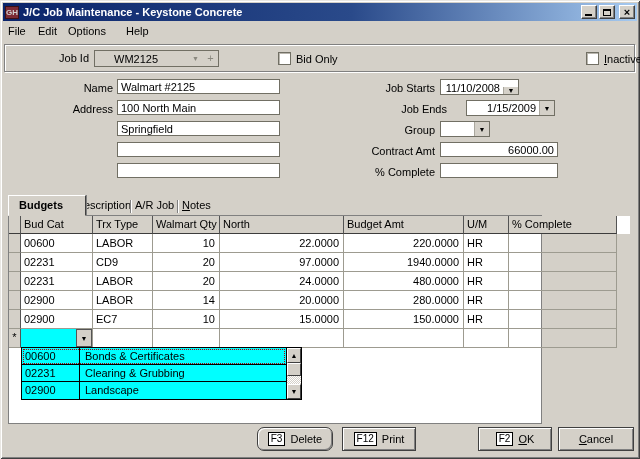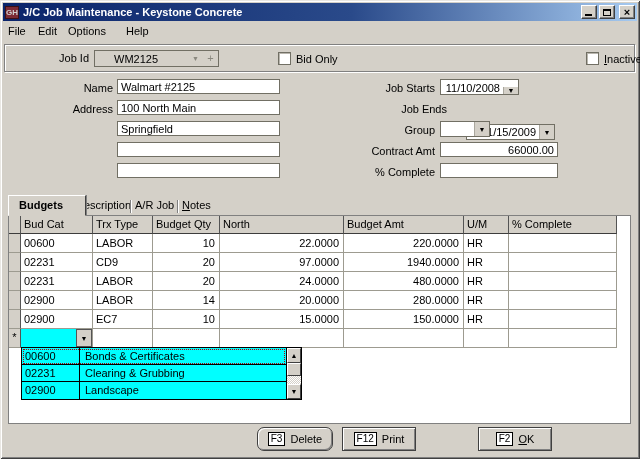--- a/index.html
+++ b/index.html
@@ -68,21 +68,21 @@
   .tab-active {
     position:absolute; left:8px; top:195px; height:21px; padding:3px 22px 0 10px;
     background:#d4d0c8; font-weight:bold; z-index:3;
     border:1px solid; border-color:#fff #404040 #d4d0c8 #fff;
     box-shadow:1px 0 0 #808080;
   }
   .tab-label { position:absolute; top:199px; white-space:nowrap; }
   .tab-sep { position:absolute; top:200px; width:1px; height:13px; background:#808080; box-shadow:1px 0 0 #fff; }
   
   .panel {
-    position:absolute; left:8px; top:215px; width:623px; height:209px;
+    position:absolute; left:8px; top:215px; width:534px; height:209px;
     background:#fff; border:1px solid #808080; z-index:1;
   }
   .grid { position:absolute; left:0; top:0; width:621px; }
   .grow { display:grid; grid-template-columns:12px 72px 60px 67px 124px 120px 45px 108px 1fr; height:19px; }
   .grow.head { height:18px; }
   .hc {
     background:#d4d0c8; border-right:1px solid #545454; border-bottom:1px solid #3c3c3c;
     padding:2px 0 0 3px; white-space:nowrap; overflow:hidden;
   }
   .hc.filler { background:#fff; border-right:none; border-bottom:none; }
@@ -185,21 +185,21 @@
       <span class="val"></span>
     </div>
 
   <span class="lbl" style="left:300px; top:82px; width:135px; text-align:right;">Job Starts</span>
   <div class="field" style="left:440px; top:79px; width:79px; height:16px;align-items:flex-end;">
     <span class="val num">11/10/2008</span>
     <span class="combo-btn">▼</span>
   </div>
 
   <span class="lbl" style="left:312px; top:103px; width:135px; text-align:right;">Job Ends</span>
-  <div class="field" style="left:466px; top:100px; width:89px; height:16px;margin-top:24px;">
+  <div class="field" style="left:466px; top:100px; width:89px; height:16px;">
     <span class="val num">1/15/2009</span>
     <span class="combo-btn">▼</span>
   </div>
 
   <span class="lbl" style="left:300px; top:124px; width:135px; text-align:right;">Group</span>
   <div class="field" style="left:440px; top:121px; width:50px; height:16px;">
     <span class="val"></span>
     <span class="combo-btn">▼</span>
   </div>
 
@@ -220,21 +220,21 @@
   <span class="tab-sep" style="left:177px;"></span>
   <span class="tab-label" style="left:182px;"><span class="accel">N</span><span>otes</span></span>
 
   <div class="panel">
     <div class="grid">
 
       <div class="grow head">
         <div class="hc"></div>
         <div class="hc">Bud Cat</div>
         <div class="hc">Trx Type</div>
-        <div class="hc">Budget Qty</div>
+        <div class="hc">Walmart Qty</div>
         <div class="hc">North</div>
         <div class="hc">Budget Amt</div>
         <div class="hc">U/M</div>
         <div class="hc">% Complete</div>
         <div class="hc filler"></div>
       </div>
 
       <div class="grow">
         <div class="rowhdr"></div>
         <div class="dc">00600</div>
@@ -344,14 +344,17 @@
     <span>Delete</span>
   </div>
   <div class="btn" style="left:342px; width:74px;">
     <span class="keycap">F12</span>
     <span>Print</span>
   </div>
   <div class="btn" style="left:478px; width:74px;">
     <span class="keycap">F2</span>
     <span><span class="accel">O</span><span>K</span></span>
   </div>
+  <div class="btn" style="left:558px; width:76px;">
+    <span><span class="accel">C</span><span>ancel</span></span>
+  </div>
 
 </div>
 
 </body></html>

